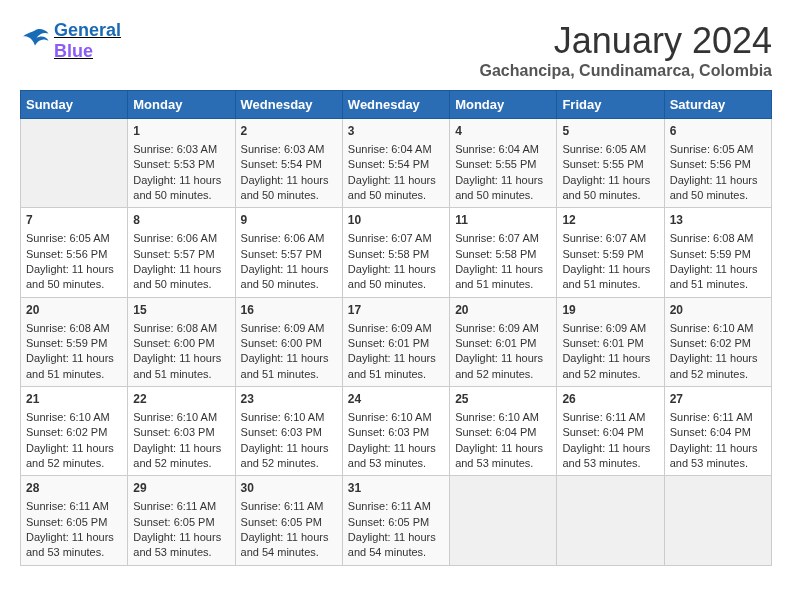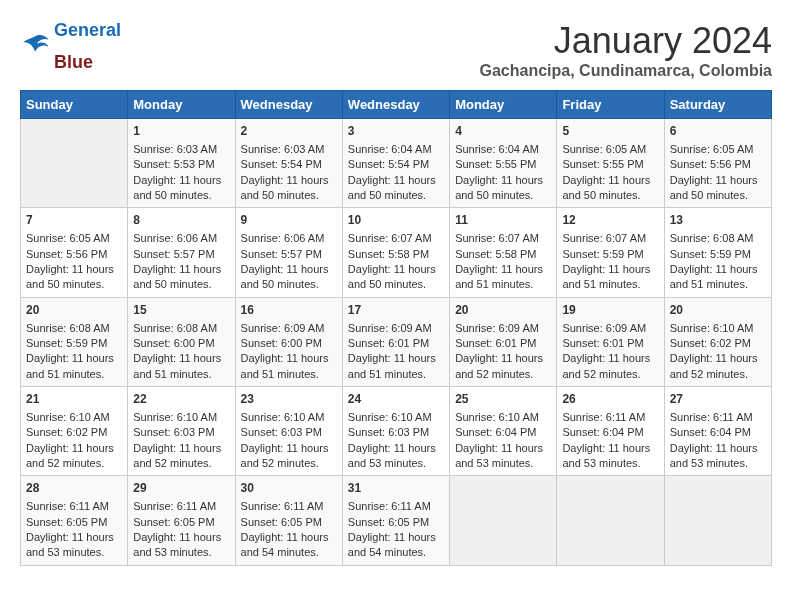--- a/index.html
+++ b/index.html
@@ -13,20 +13,21 @@
     .header {
       display: flex;
       justify-content: space-between;
       align-items: flex-start;
       margin-bottom: 10px;
     }
     .logo {
       display: flex;
       align-items: center;
       gap: 4px;
+      text-decoration: underline;
     }
     .logo-bird {
       width: 30px;
       height: 28px;
     }
     .title-block {
       text-align: right;
     }
     .month-title {
       font-size: 36px;
@@ -84,21 +85,21 @@
 </head>
 <body>
 
 <div class="header">
   <div class="logo">
     <svg class="logo-bird" viewBox="0 0 40 36" xmlns="http://www.w3.org/2000/svg">
       <path d="M20 4 C24 0 34 2 38 8 C32 6 26 8 22 14 C28 10 36 12 38 18 C32 14 24 16 20 24 C18 18 12 10 4 12 C8 8 16 6 20 4Z" fill="#1a6bb5"></path>
     </svg>
     <div>
       <div style="font-size:18px;font-weight:bold;color:#1a6bb5;">General</div>
-      <div style="font-size:18px;font-weight:bold;color:#7f1d1d;margin-top:11px;">Blue</div>
+      <div style="font-size:18px;font-weight:bold;color:#8b5cf6;">Blue</div>
     </div>
   </div>
   <div class="title-block">
     <div class="month-title">January 2024</div>
     <div class="location-title">Gachancipa, Cundinamarca, Colombia</div>
   </div>
 </div>
 
 <table>
   <thead>

